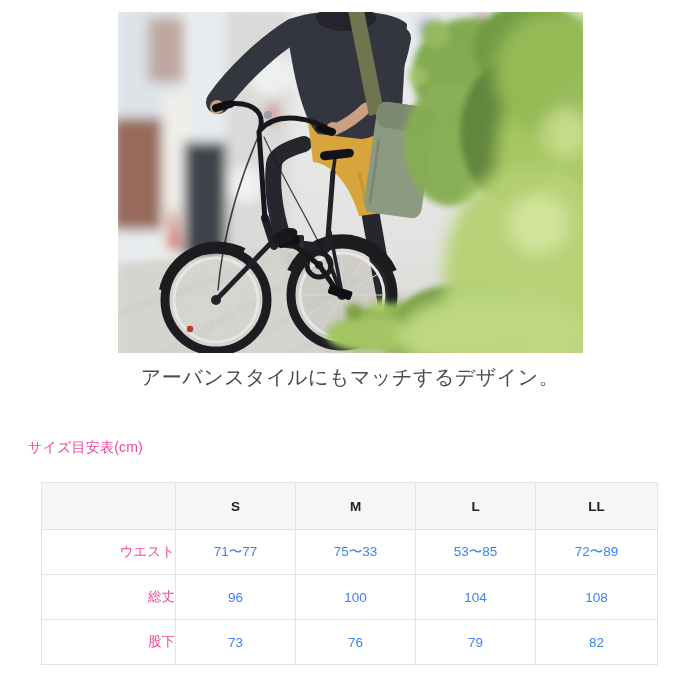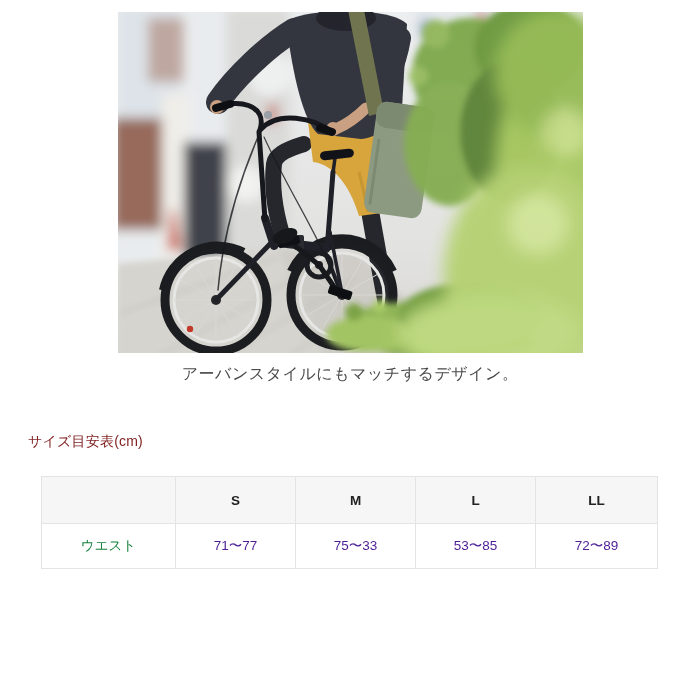--- a/index.html
+++ b/index.html
@@ -5,40 +5,40 @@
   html,body{margin:0;padding:0;}
   body{
     width:700px;height:700px;background:#ffffff;
     font-family:"Liberation Sans","DejaVu Sans",sans-serif;
     color:#333;overflow:hidden;
   }
   .photo-wrap{width:465px;height:341px;margin:12px auto 0 auto;overflow:hidden;}
   .photo-wrap svg{display:block;}
   .caption{
     width:465px;margin:11px auto 0 auto;text-align:center;
-    font-size:16px;letter-spacing:.5px;color:#4a4a4a;
+    font-size:20px;letter-spacing:.5px;color:#4a4a4a;
   }
   .size-heading{
-    margin:48px 0 0 28px;font-size:14px;font-weight:500;color:#7f1d1d;
+    margin:48px 0 0 28px;font-size:14px;font-weight:500;color:#ec4899;
     letter-spacing:.2px;
   }
   .size-table-wrap{margin:25px 43px 0 41px;}
   table.size-table{
     width:616px;border-collapse:collapse;table-layout:fixed;
     font-size:13.5px;
   }
   table.size-table th,table.size-table td{
     border:1px solid #e4e4e4;text-align:center;vertical-align:middle;
     padding:0;
   }
   table.size-table thead th{
     height:46px;background:#f6f6f6;color:#222;font-weight:bold;
   }
-  table.size-table tbody td{height:44px;color:#4c1d95;background:#fff;}
-  table.size-table tbody td.row-label{color:#15803d;}
+  table.size-table tbody td{height:44px;color:#3b82f6;background:#fff;}
+  table.size-table tbody td.row-label{color:#ec4899;text-align:right;}
 </style>
 </head>
 <body>
 
 <div class="photo-wrap">
   <svg viewBox="0 0 465 341" width="465" height="341" xmlns="http://www.w3.org/2000/svg">
     <defs>
       <linearGradient id="bgGrad" x1="0" y1="0" x2="0" y2="1">
         <stop offset="0" stop-color="#eceef0"></stop>
         <stop offset="0.7" stop-color="#e2e2e0"></stop>
@@ -244,15 +244,29 @@
       </tr>
     </thead>
     <tbody>
       <tr>
         <td class="row-label">ウエスト</td>
         <td>71〜77</td>
         <td>75〜33</td>
         <td>53〜85</td>
         <td>72〜89</td>
       </tr>
+      <tr>
+        <td class="row-label">総丈</td>
+        <td>96</td>
+        <td>100</td>
+        <td>104</td>
+        <td>108</td>
+      </tr>
+      <tr>
+        <td class="row-label">股下</td>
+        <td>73</td>
+        <td>76</td>
+        <td>79</td>
+        <td>82</td>
+      </tr>
     </tbody>
   </table>
 </div>
 
 </body></html>

